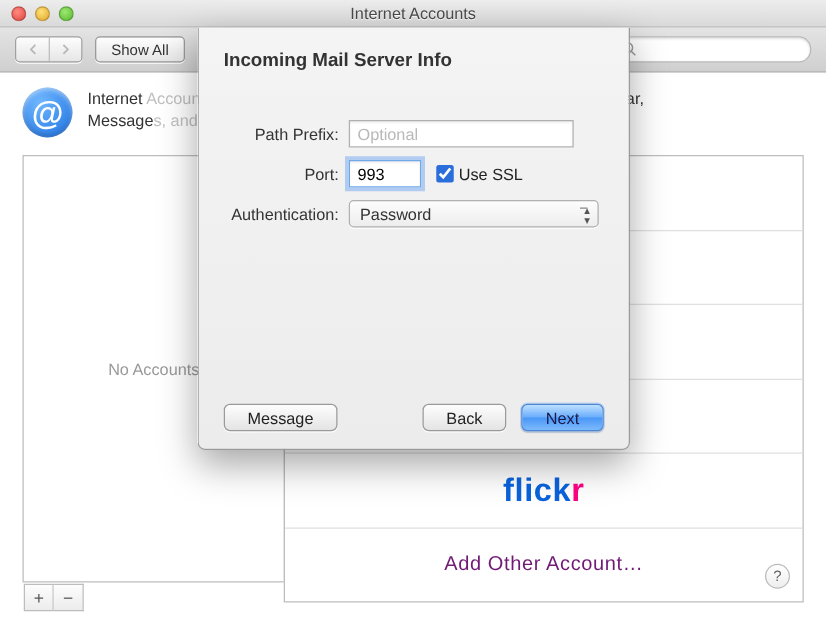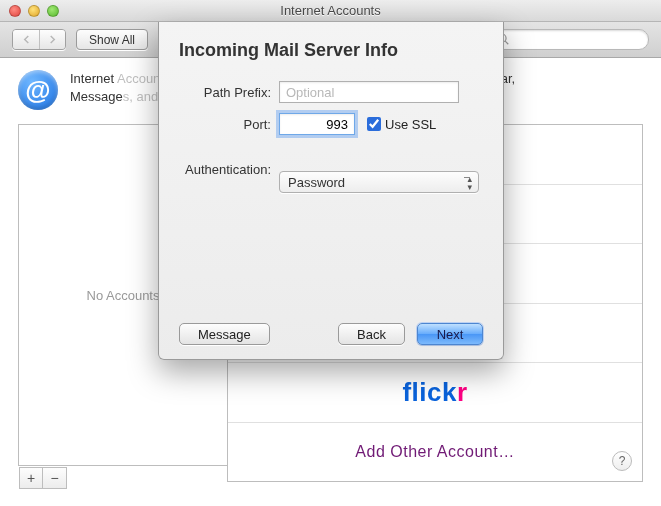--- a/index.html
+++ b/index.html
@@ -131,44 +131,43 @@
     left: 158px; top: 22px;
     width: 346px; height: 338px;
     background: linear-gradient(#f4f4f4,#ececec);
     border: 1px solid #9a9a9a;
     border-top: none;
     border-radius: 0 0 6px 6px;
     box-shadow: 0 12px 30px rgba(0,0,0,0.35);
     padding: 18px 20px 16px 20px;
     z-index: 100;
   }
-  .sheet h3 { margin:0 0 20px 0; font-size:18px; font-weight:bold; color:#333;}
+  .sheet h3 { margin:0 0 39px 0; font-size:15px; font-weight:bold; color:#333;}
   .frow { display:flex; align-items:center; margin-bottom:10px; }
   .flabel { width:100px; text-align:right; padding-right:8px; color:#333; font-size:13px;}
   .finput {
     height:22px; border:1px solid #b0b0b0;
     background:#fff;
     box-shadow: inset 0 1px 2px rgba(0,0,0,0.08);
     padding: 0 6px; font-size:13px;
     outline:none;
   }
   .finput.w200 { width: 180px; }
-  .finput.w60 { width: 76px; color:#000; text-align:right; border-color:#6fa8e8; box-shadow: 0 0 0 3px rgba(100,160,240,0.45), inset 0 1px 2px rgba(0,0,0,0.08);}
+  .finput.w60 { width: 58px; color:#000; text-align:left; border-color:#6fa8e8; box-shadow: 0 0 0 3px rgba(100,160,240,0.45), inset 0 1px 2px rgba(0,0,0,0.08);}
   .finput::placeholder { color:#b8b8b8; }
   .check { display:inline-flex; align-items:center; margin-left:8px; font-size:13px; color:#222;}
   .checkbox { width:14px;height:14px; margin-right:4px; accent-color:#2b6ddb;}
   .select {
     position:relative;
     width:200px; height:22px;
     border:1px solid #b0b0b0; border-radius:4px;
     background:linear-gradient(#fdfdfd,#ededed);
     display:flex;align-items:center; padding:0 20px 0 8px;
     font-size:13px; color:#333;
     box-shadow: 0 1px 0 #fff;
-    margin-top: 26px;
   }
   .select::after {
     content:""; position:absolute; right:6px; top:4px;
     width:10px;height:12px;
     background:
       linear-gradient(#888,#888) no-repeat center 1px / 6px 1px,
       none;
   }
   .select .chev {
     position:absolute; right:6px; top:3px; font-size:9px; line-height:8px; color:#555;

